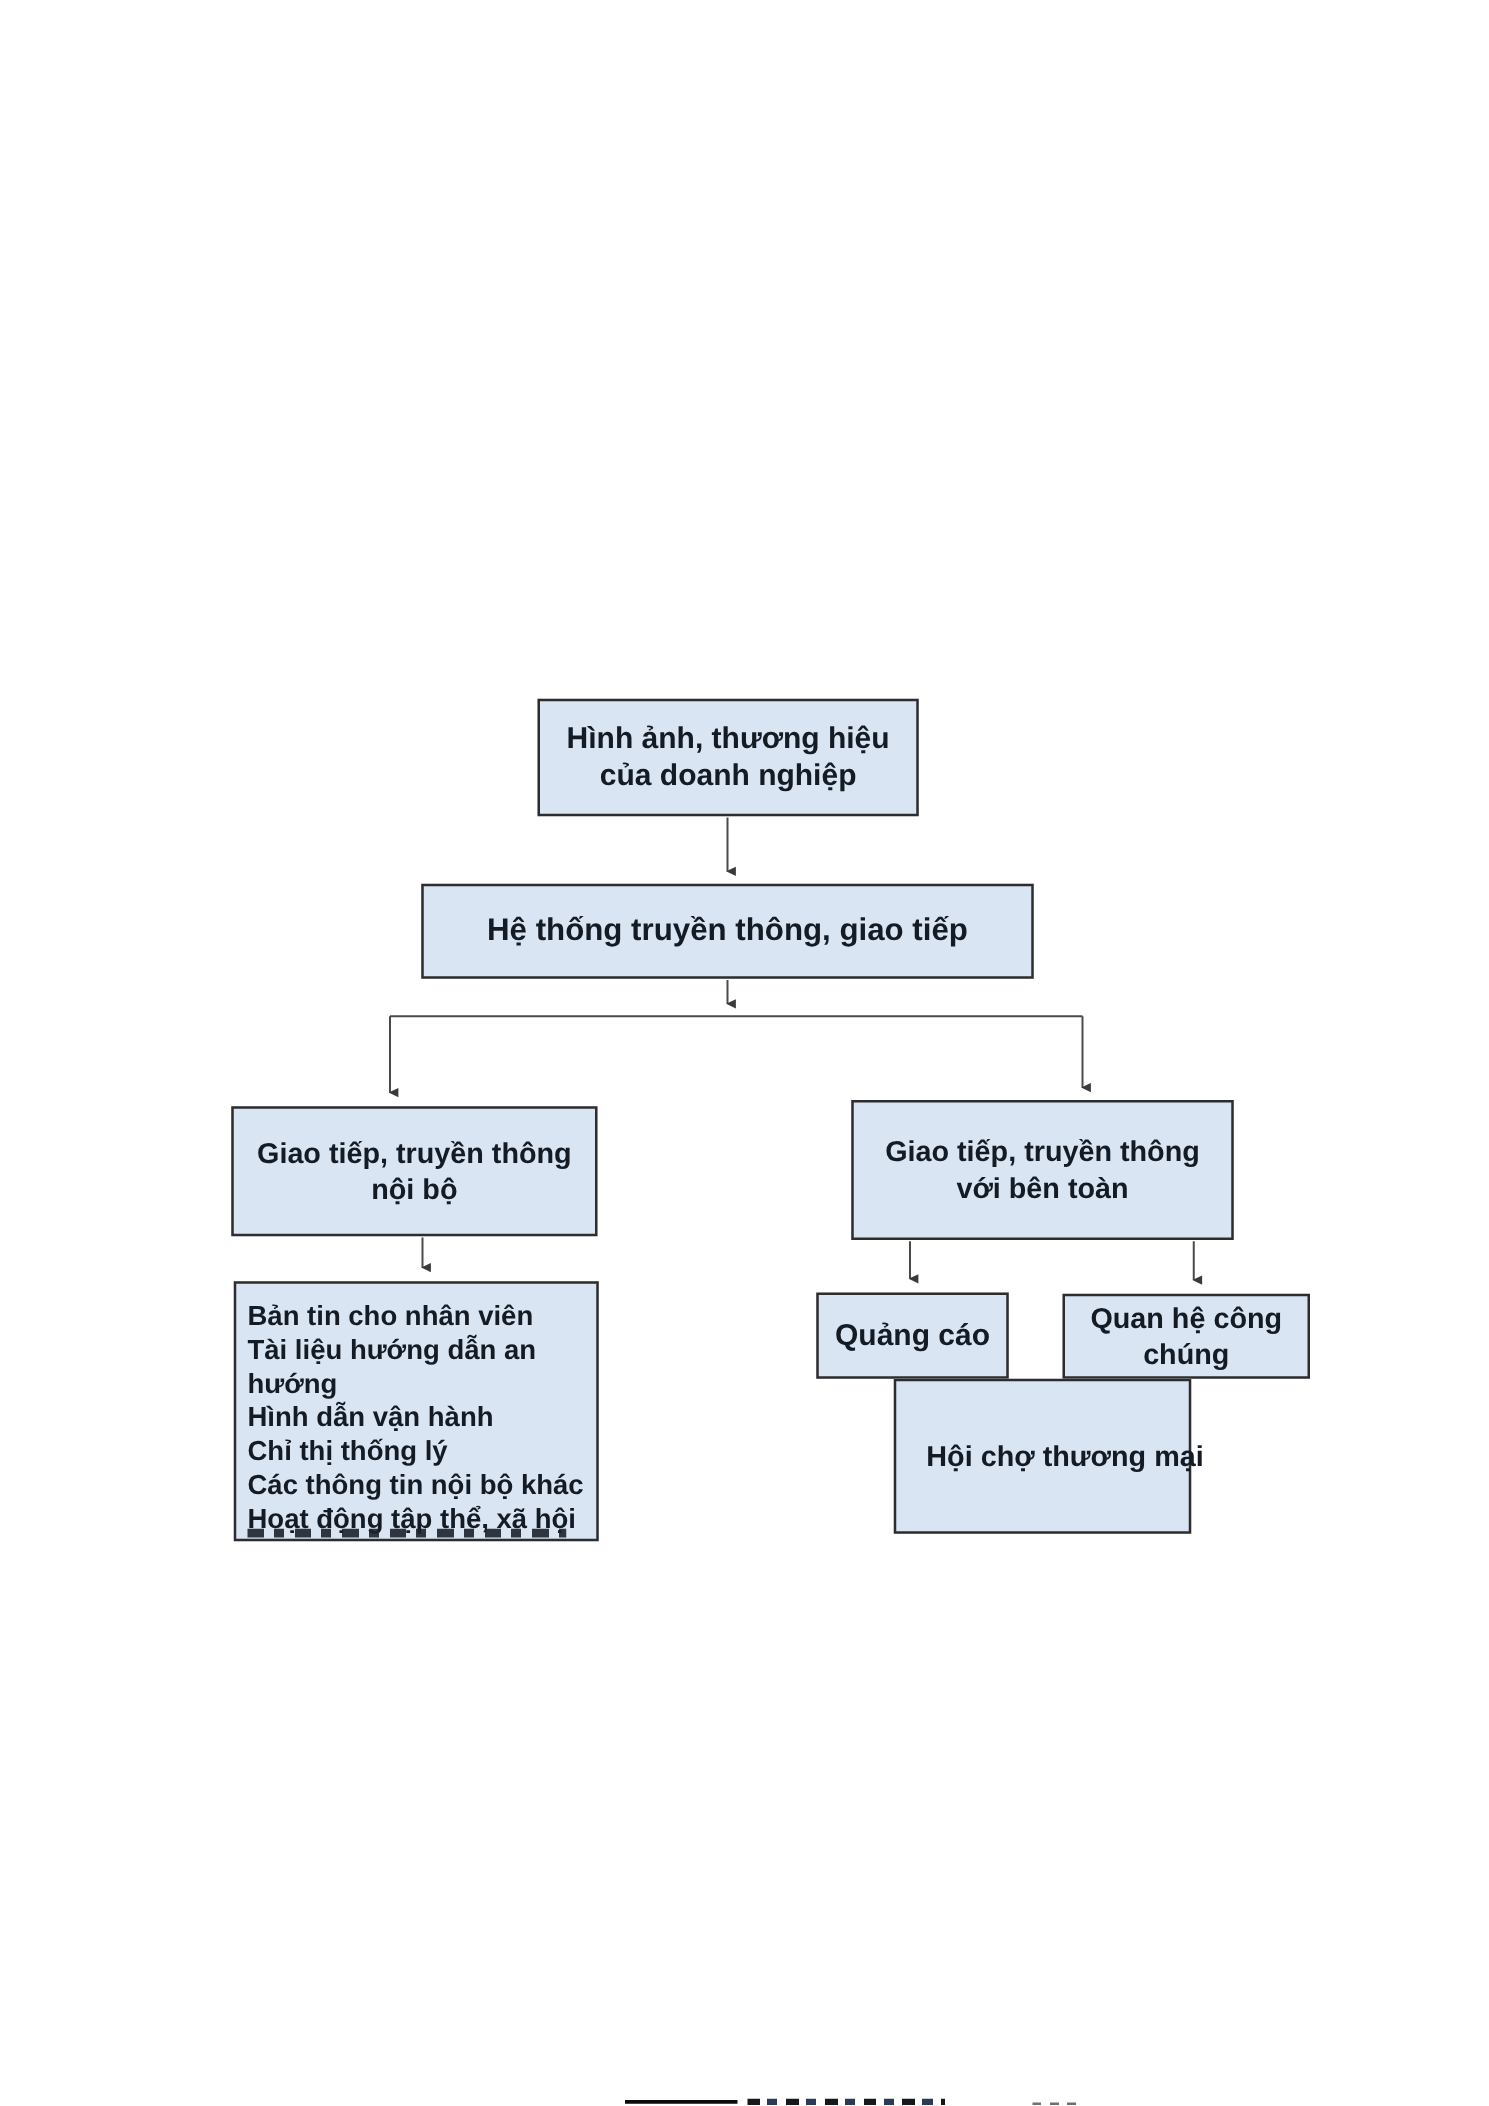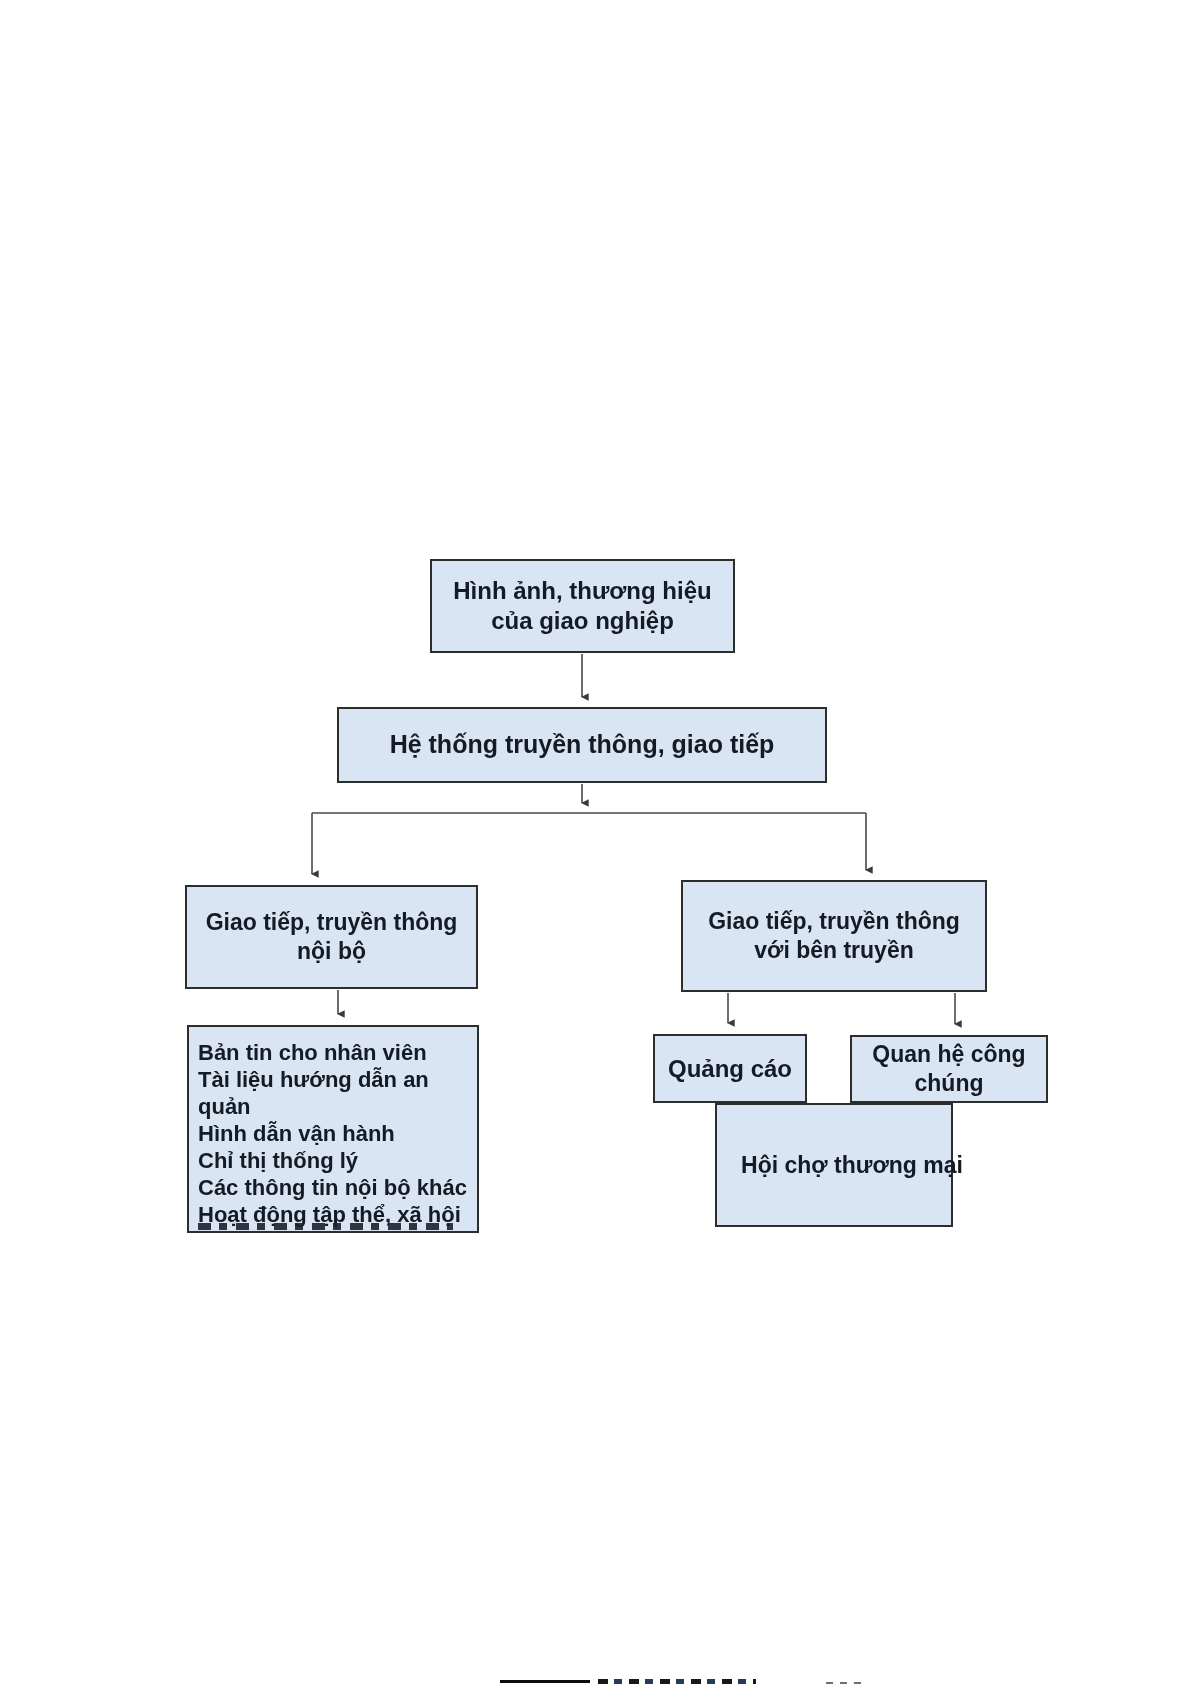--- a/index.html
+++ b/index.html
@@ -79,42 +79,42 @@
       <path d="M312,813 L312,874" marker-end="url(#arrow)"></path>
       <path d="M866,813 L866,870" marker-end="url(#arrow)"></path>
       <path d="M338,990 L338,1014" marker-end="url(#arrow)"></path>
       <path d="M728,993 L728,1023" marker-end="url(#arrow)"></path>
       <path d="M955,993 L955,1024" marker-end="url(#arrow)"></path>
     </g>
   </svg>
 
   <div class="node node-brand">
       <div class="tline">Hình ảnh, thương hiệu</div>
-      <div class="tline">của giao nghiệp</div>
+      <div class="tline">của doanh nghiệp</div>
     </div>
 
   <div class="node node-system">
       <div class="tline">Hệ thống truyền thông, giao tiếp</div>
     </div>
 
   <div class="node node-internal">
       <div class="tline">Giao tiếp, truyền thông</div>
       <div class="tline">nội bộ</div>
     </div>
 
   <div class="node node-external">
       <div class="tline">Giao tiếp, truyền thông</div>
-      <div class="tline">với bên truyền</div>
+      <div class="tline">với bên toàn</div>
     </div>
 
   <div class="node node-items">
     <div class="clip-frags"></div>
   <div class="tline">Bản tin cho nhân viên</div>
       <div class="tline">Tài liệu hướng dẫn an</div>
-      <div class="tline">quản</div>
+      <div class="tline">hướng</div>
       <div class="tline">Hình dẫn vận hành</div>
       <div class="tline">Chỉ thị thống lý</div>
       <div class="tline">Các thông tin nội bộ khác</div>
       <div class="tline">Hoạt động tập thể, xã hội</div>
     </div>
 
   <div class="node node-pr">
       <div class="tline">Quan hệ công</div>
       <div class="tline">chúng</div>
     </div>

